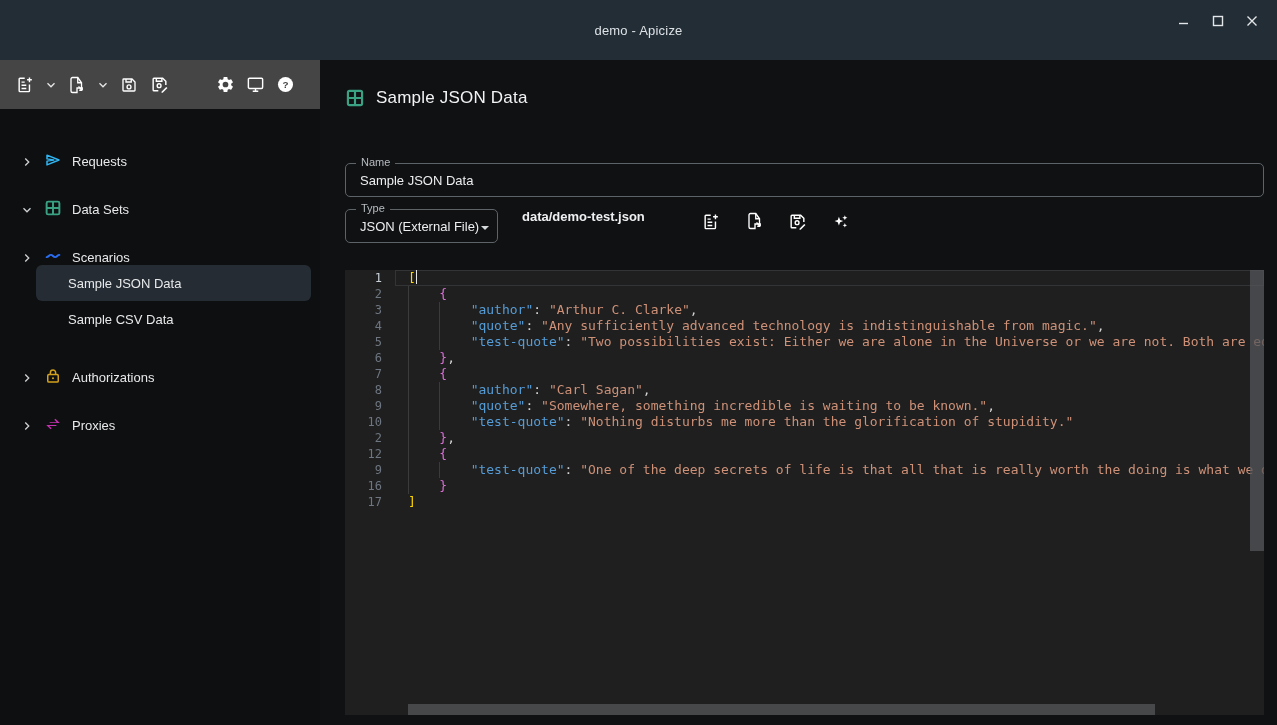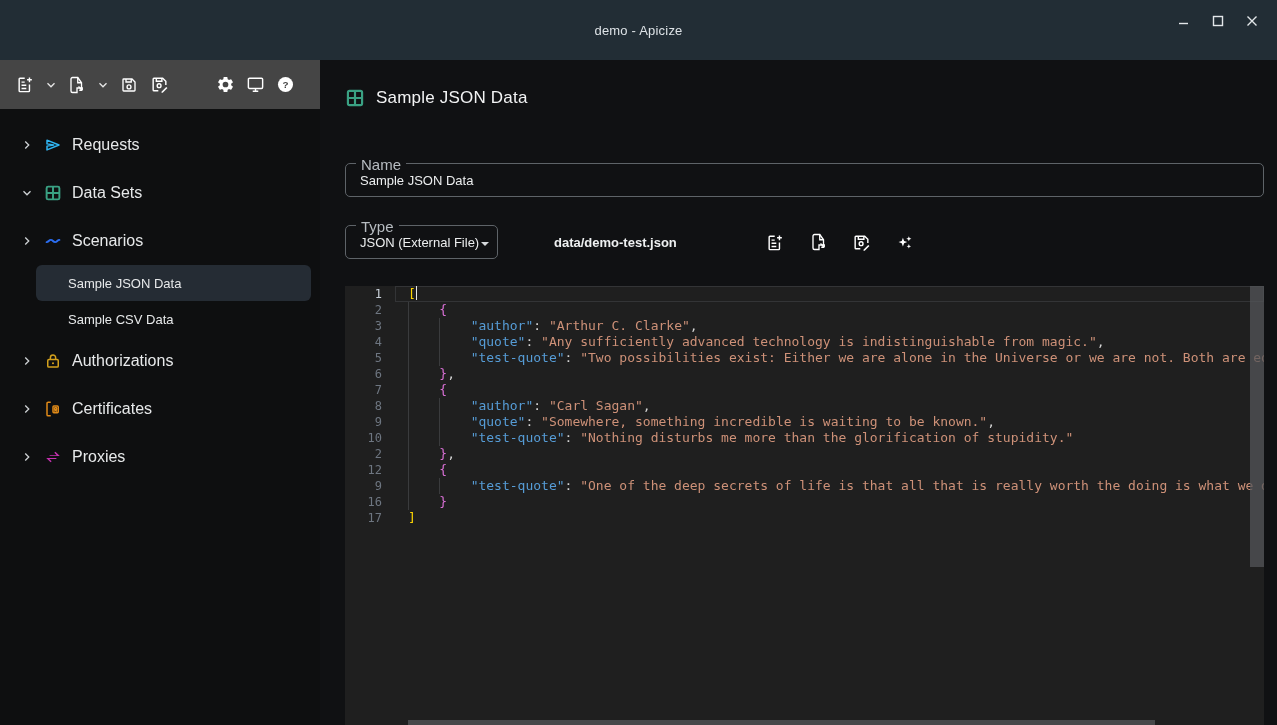--- a/index.html
+++ b/index.html
@@ -13,39 +13,39 @@
 
   
   .app { display:flex; height:683px; }
   .sidebar { width:320px; background:#0e0f10; flex:none; display:flex; flex-direction:column; }
   .toolbar { height:49px; background:#454545; display:flex; align-items:center; padding:0 10px; flex:none; }
   .tb-btn { background:transparent; border:none; color:#fff; height:36px; min-width:26px; display:flex; align-items:center; justify-content:center; cursor:pointer; margin:0 2px; }
   .tb-btn.chev { min-width:18px; color:#e8e8e8; }
   .tb-gap { width:36px; }
 
   .nav { padding-top:12px; }
-  .nav-row { height:48px; display:flex; align-items:center; color:#e7e9ea; font-size:16px; font-weight:500; cursor:pointer; }
+  .nav-row { height:48px; display:flex; align-items:flex-end; color:#e7e9ea; font-size:13px; font-weight:500; cursor:pointer; }
   .nav-chevron { width:14px; height:14px; margin-left:20px; color:#cfd3d6; flex:none; }
   .nav-icon { width:18px; height:18px; margin-left:10px; flex:none; }
   .nav-label { margin-left:10px; }
   .nav-child { height:36px; display:flex; align-items:center; font-size:13px; font-weight:500; color:#e7e9ea; padding-left:32px; margin:0 9px 0 36px; border-radius:6px; cursor:pointer; }
   .nav-child.selected { background:#252c34; }
 
   
   .main { flex:1; background:#101113; padding:26px 13px 0 25px; display:flex; flex-direction:column; }
   .page-header { display:flex; align-items:center; height:24px; flex:none; }
   .ph-icon { width:20px; height:20px; color:#3aa183; }
   .page-title { font-size:17px; font-weight:500; color:#f2f3f4; margin-left:11px; letter-spacing:.2px; }
 
   .field { position:relative; border:1px solid #5e6368; border-radius:5px; height:34px; display:flex; align-items:center; }
-  .field-label { position:absolute; top:-8px; left:10px; padding:0 5px; background:#101113; font-size:15px; color:#b7bcc1; }
+  .field-label { position:absolute; top:-8px; left:10px; padding:0 5px; background:#101113; font-size:11px; color:#b7bcc1; }
   .field-value { font-size:13px; color:#eceeef; padding-left:14px; white-space:nowrap; }
   .name-field { margin-top:53px; flex:none; }
 
-  .type-row { margin-top:28px; display:flex; align-items:center; flex:none;gap:32px; }
+  .type-row { margin-top:12px; display:flex; align-items:flex-start; flex:none; }
   .type-field { width:153px; cursor:pointer; }
   .select-arrow { margin-left:auto; margin-right:11px; color:#d6d9dc; width:12px; height:12px; flex:none; }
   .filename { margin-left:24px; font-size:13px; font-weight:600; color:#eef0f1; }
   .file-actions { display:flex; align-items:center; margin-left:57px; }
   .fa-btn { background:transparent; border:none; color:#fff; width:20px; height:24px; display:flex; align-items:center; justify-content:center; cursor:pointer; margin-right:23px; }
 
   
   .editor { position:relative; margin-top:27px; height:445px; background:#1f1f1f; overflow:hidden; flex:none; font-family:"DejaVu Sans Mono","Liberation Mono",monospace; }
   .ed-scroll { position:absolute; inset:0; overflow:hidden; }
   .ed-row { display:flex; height:16px; position:relative; }
@@ -206,32 +206,20 @@
         <div class="nav-row">
           <span class="nav-chevron"><svg width="14" height="14" viewBox="0 0 24 24" fill="none" stroke="currentColor" stroke-width="2.2">
               <path d="M9 6l6 6-6 6"></path>
             </svg></span>
           <span class="nav-icon" style="color: rgb(211, 161, 29);"><svg width="18" height="18" viewBox="0 0 24 24" fill="none" stroke="currentColor" stroke-width="2">
               <rect x="5" y="10" width="14" height="10" rx="1.5"></rect>
               <path d="M8.5 10V7.5a3.5 3.5 0 0 1 7 0V10"></path>
               <circle cx="12" cy="15" r="1.4" fill="currentColor" stroke="none"></circle>
             </svg></span>
           <span class="nav-label">Authorizations</span>
-        </div>
-        <div class="nav-row">
-          <span class="nav-chevron"><svg width="14" height="14" viewBox="0 0 24 24" fill="none" stroke="currentColor" stroke-width="2.2">
-              <path d="M9 6l6 6-6 6"></path>
-            </svg></span>
-          <span class="nav-icon" style="color: rgb(224, 138, 24);"><svg width="18" height="18" viewBox="0 0 24 24" fill="none" stroke="currentColor" stroke-width="2">
-              <path d="M9 3H5.5A1.5 1.5 0 0 0 4 4.5v15A1.5 1.5 0 0 0 5.5 21H9"></path>
-              <rect x="12" y="8" width="7" height="9" rx="1.2"></rect>
-              <circle cx="15.5" cy="11.5" r="1.5"></circle>
-              <path d="M13.8 15.5c.4-1 1-1.4 1.7-1.4s1.3.4 1.7 1.4"></path>
-            </svg></span>
-          <span class="nav-label">Certificates</span>
         </div>
         <div class="nav-row">
           <span class="nav-chevron"><svg width="14" height="14" viewBox="0 0 24 24" fill="none" stroke="currentColor" stroke-width="2.2">
               <path d="M9 6l6 6-6 6"></path>
             </svg></span>
           <span class="nav-icon" style="color: rgb(197, 49, 176);"><svg width="18" height="18" viewBox="0 0 24 24" fill="currentColor">
               <path d="M7.5 9.5h9.5l-3.2-3.2L15.2 5 21 10.8H7.5v-1.3z"></path>
               <path d="M16.5 14.5H7l3.2 3.2-1.4 1.3L3 13.2h13.5v1.3z"></path>
             </svg></span>
           <span class="nav-label">Proxies</span>

